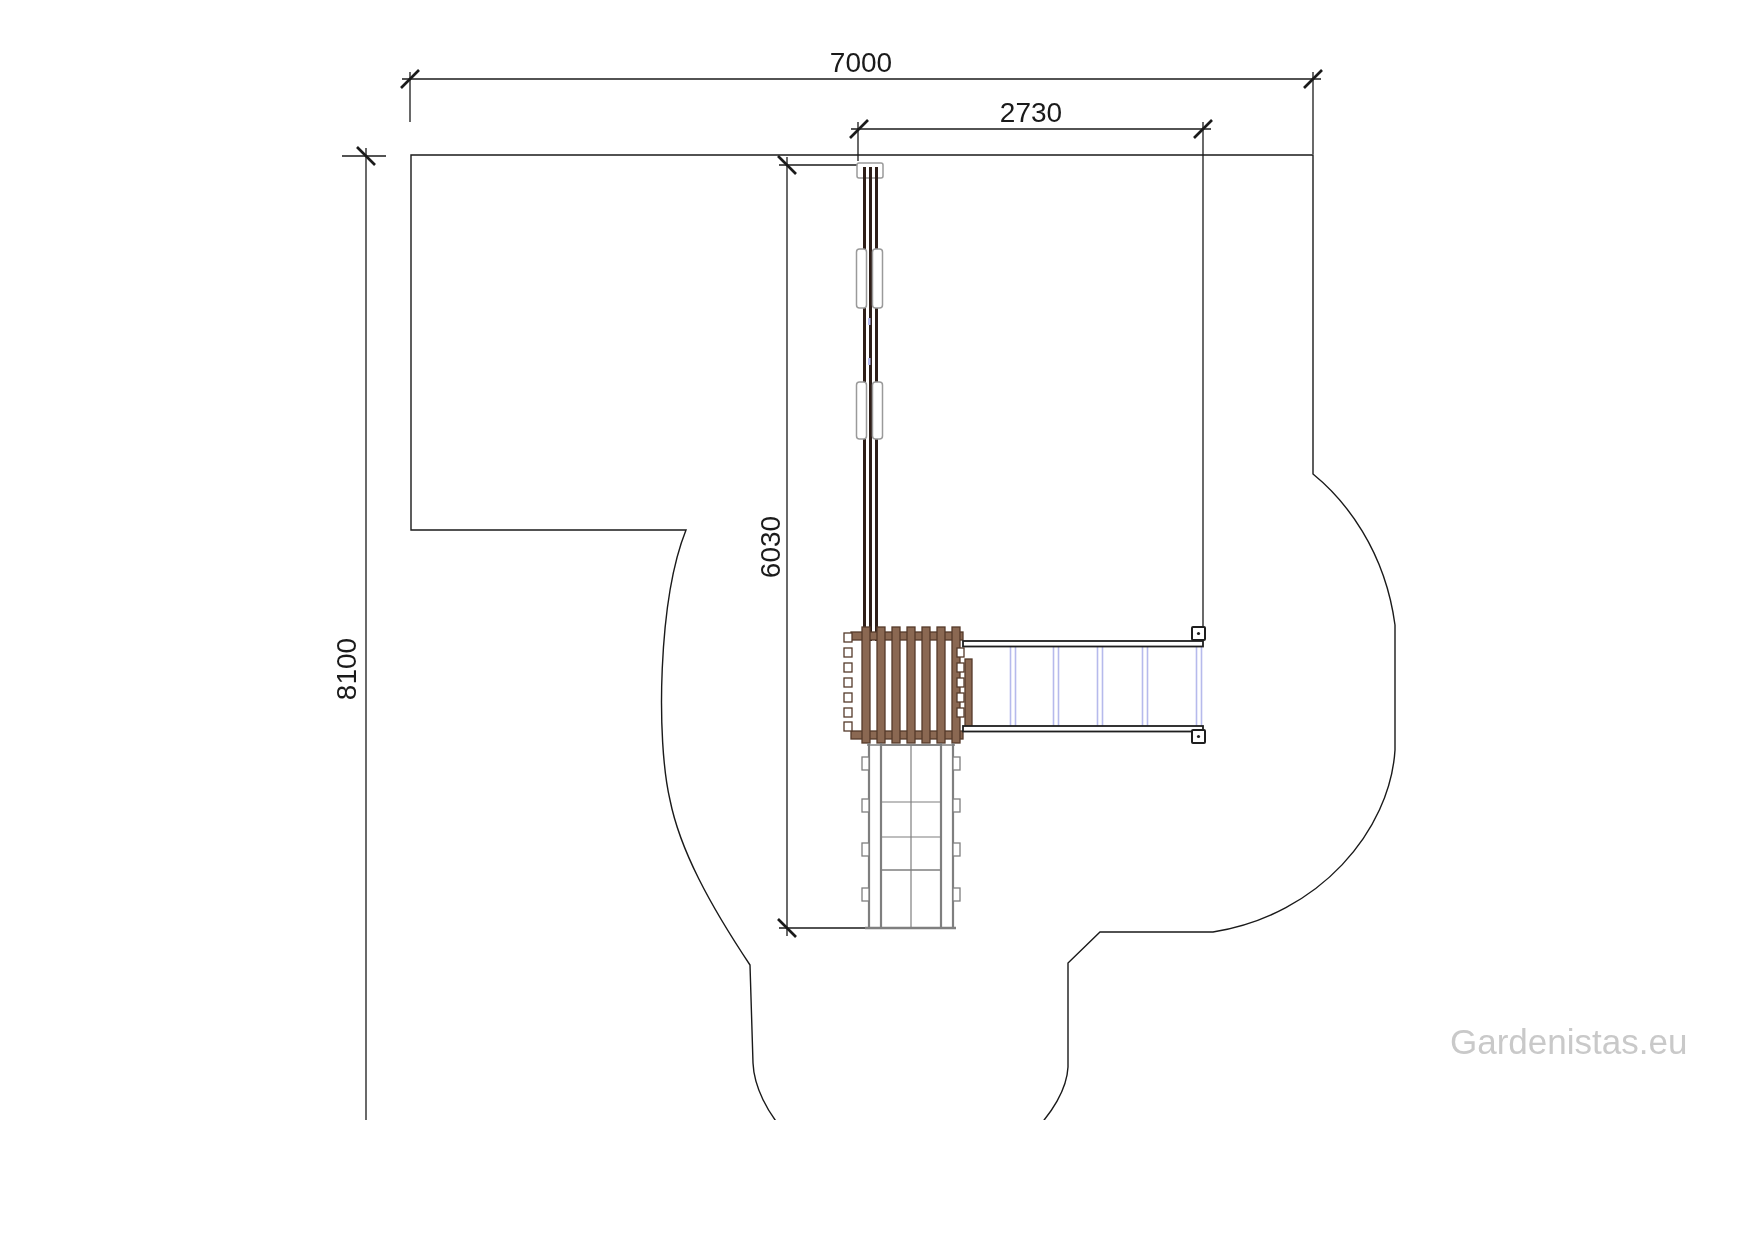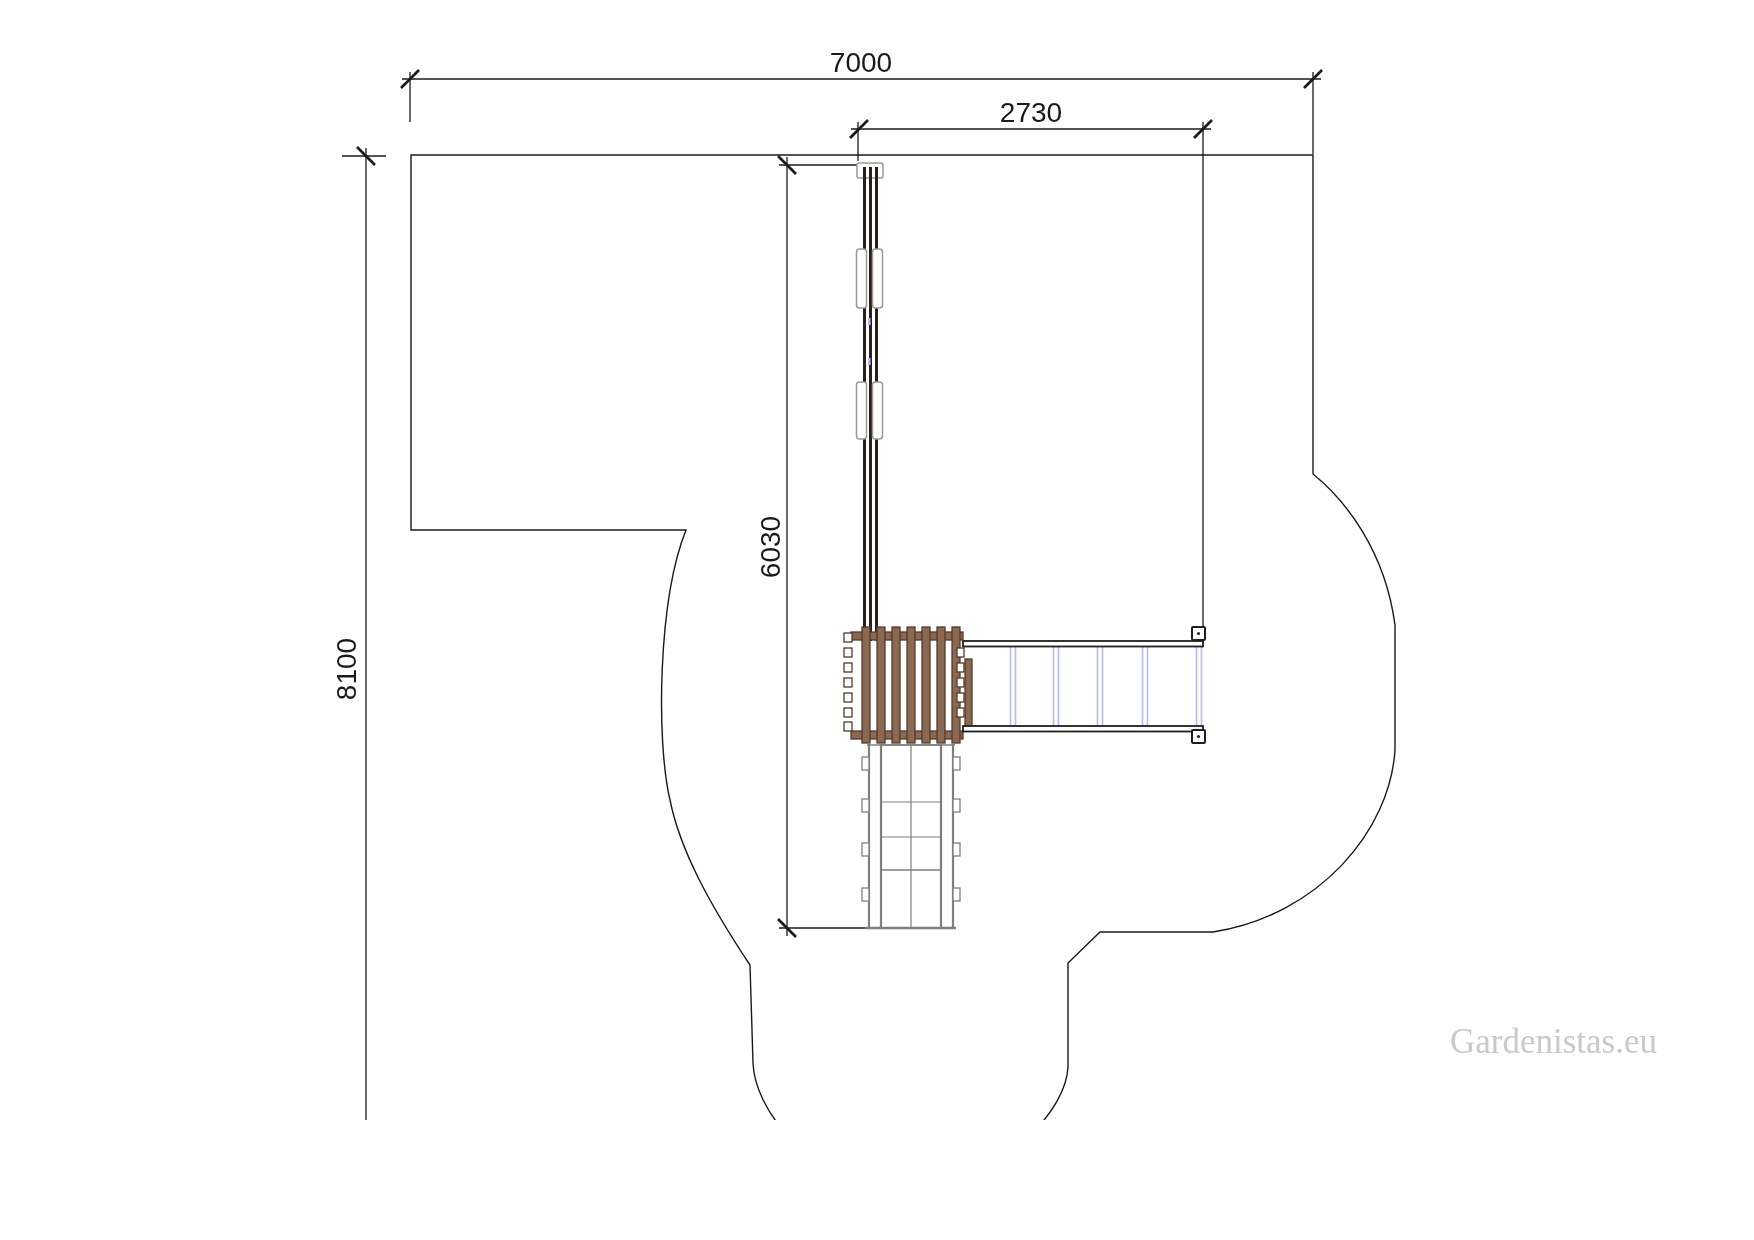--- a/index.html
+++ b/index.html
@@ -19,21 +19,21 @@
   .woodhollow{ fill:#fff; stroke:var(--wood_outline,#553a2a); stroke-width:1.3; }
   .gray      { stroke:var(--ladder_gray,#7f7f7f); fill:none; }
   .graybox   { fill:#fff; stroke:var(--ladder_gray,#7f7f7f); stroke-width:1.3; }
   .bluetick  { fill:var(--bridge_rung_blue,#b6baec); }
   .bridgerail{ fill:#fff; stroke:var(--bridge_dark,#1f1f1f); stroke-width:1.8; }
   .rung      { stroke:var(--bridge_rung_blue,#b6baec); stroke-width:1.6; fill:none; }
   .bracket   { fill:#fff; stroke:var(--bridge_dark,#1f1f1f); stroke-width:2; }
   .dot       { fill:var(--bridge_dark,#1f1f1f); }
   .watermark {
     position:absolute; left:1450px; top:1022px; color:var(--watermark_gray,#c9c9c9);
-    font-size:35px; font-family:Liberation Serif, serif; white-space:nowrap;
+    font-size:35px; font-family:Liberation Sans, sans-serif; white-space:nowrap;
   }
 </style>
 </head>
 <body>
 
 <div class="canvas">
 <svg width="1754" height="1240" viewBox="0 0 1754 1240" xmlns="http://www.w3.org/2000/svg">
 
   <g>
     <path class="outline" d="M 411 155 H 1313 V 474

